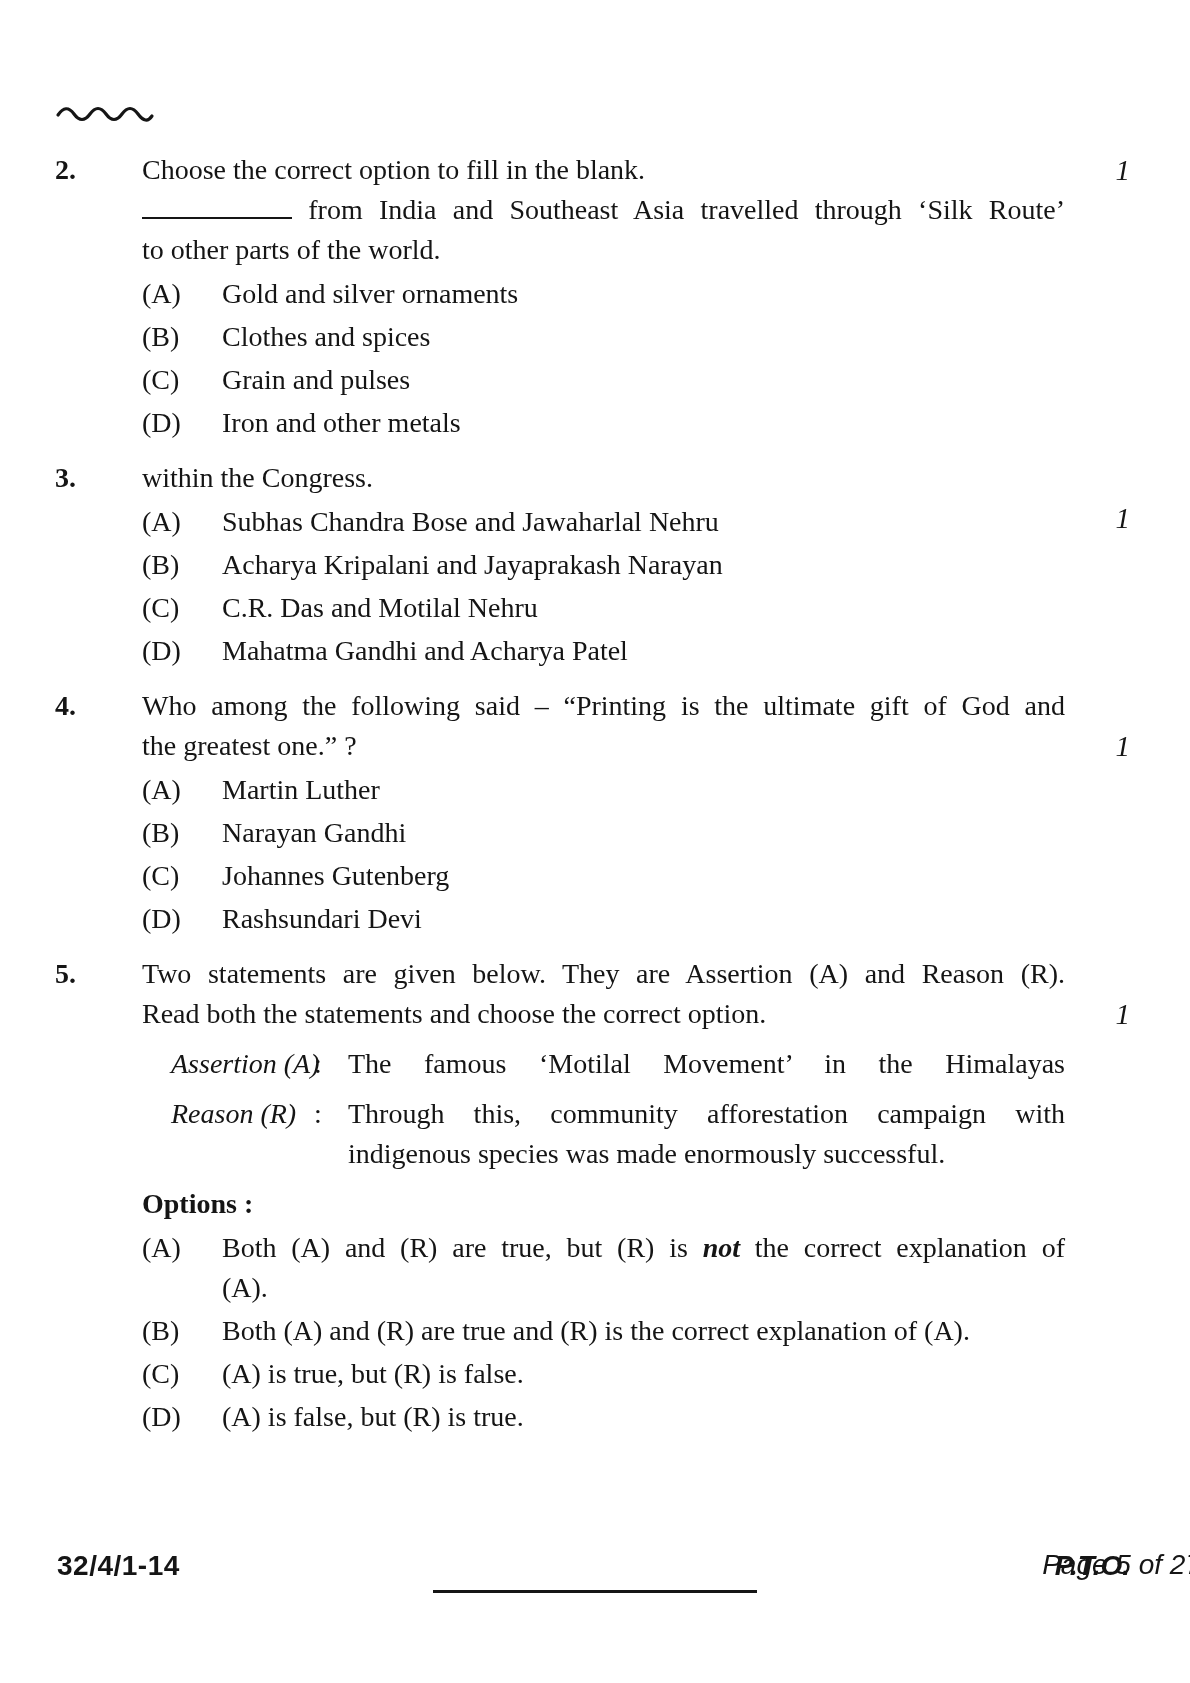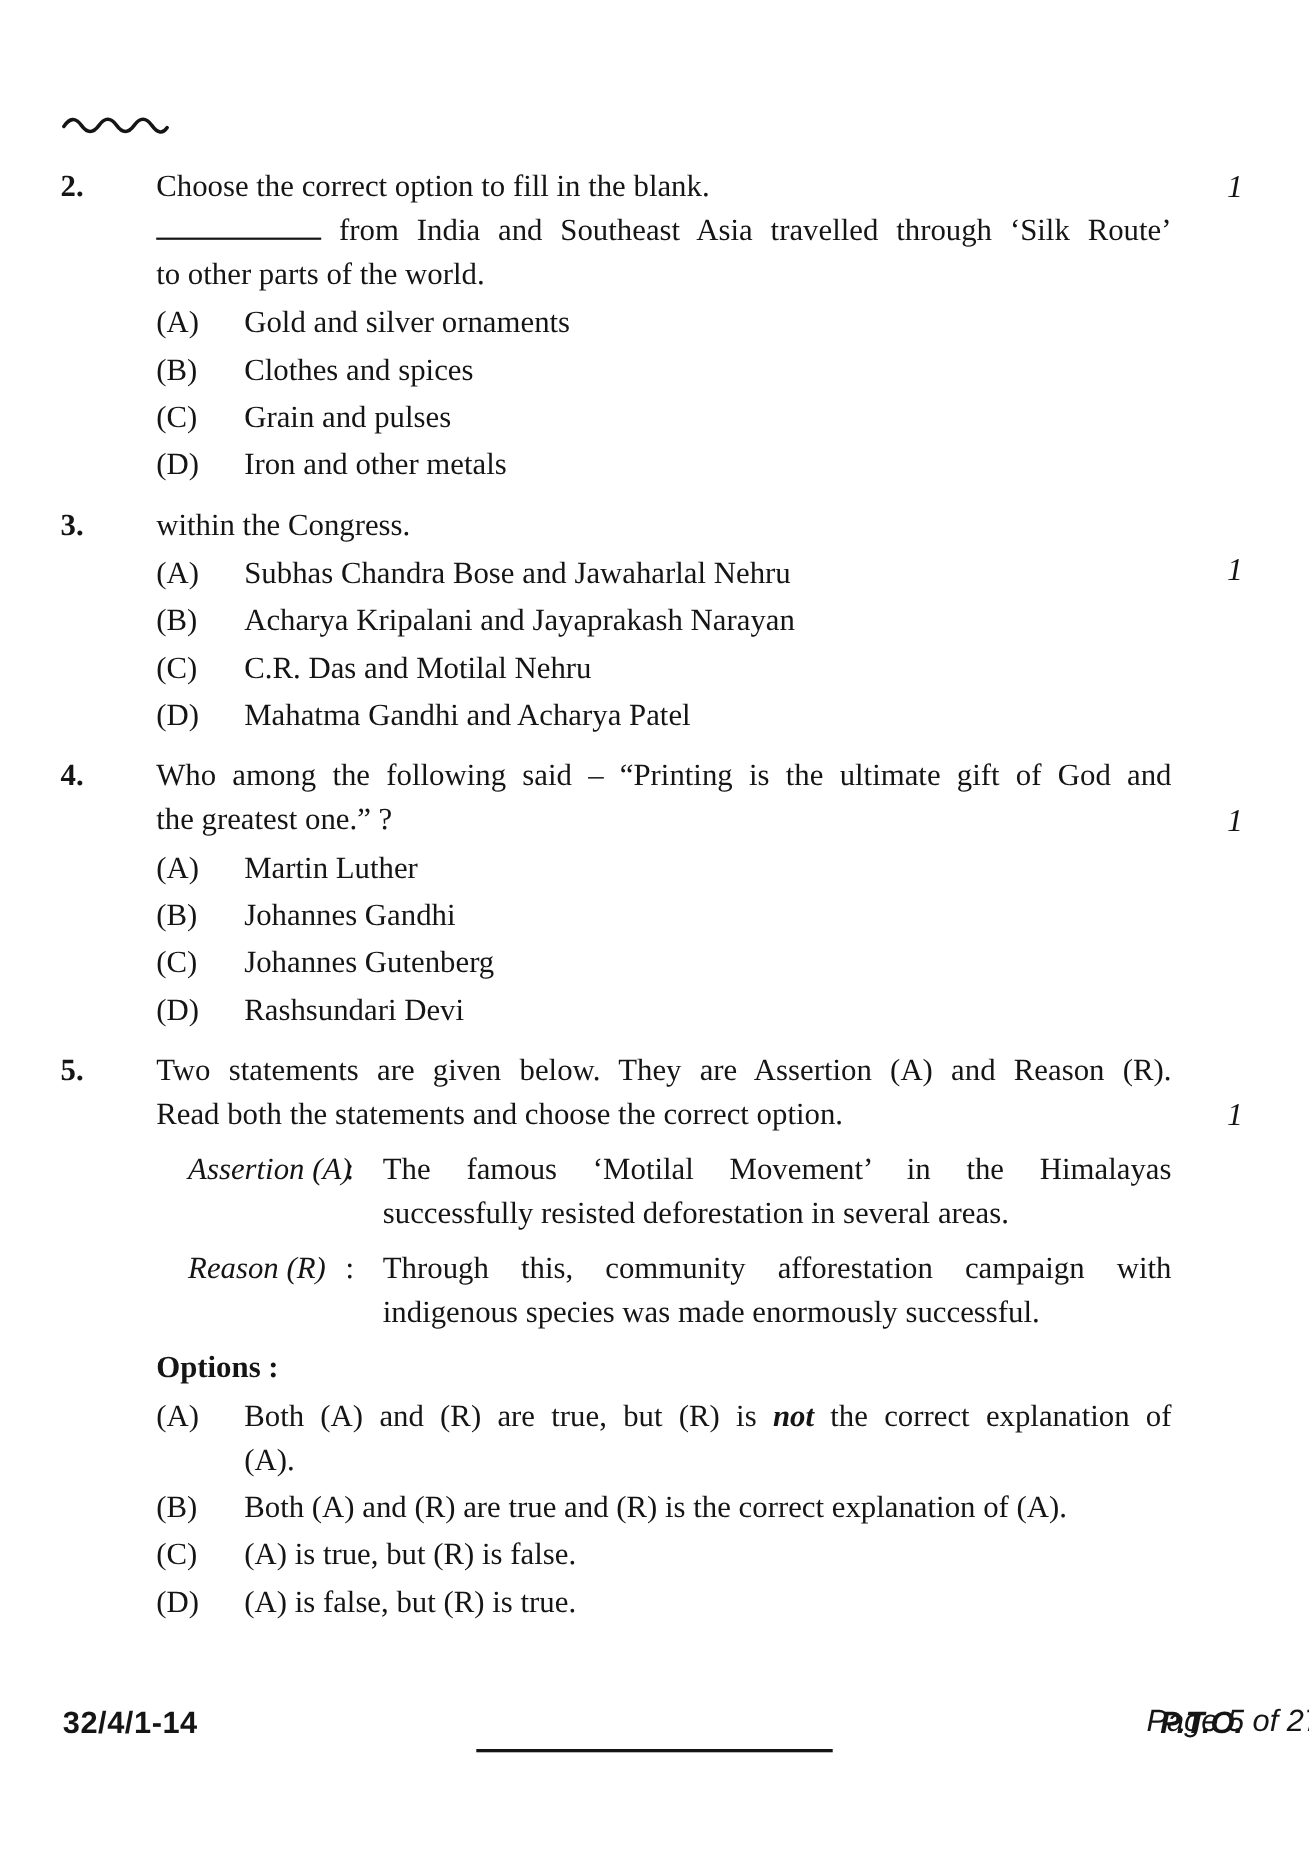--- a/index.html
+++ b/index.html
@@ -189,21 +189,21 @@
       <div class="q-body">
         <div class="jline">Who among the following said – “Printing is the ultimate gift of God and</div>
         <div class="tline">the greatest one.” ?</div>
         <div class="q5opts">
           <div class="opt">
             <div class="tline">(A)</div>
             <div class="tline">Martin Luther</div>
           </div>
           <div class="opt">
             <div class="tline">(B)</div>
-            <div class="tline">Johannes Gandhi</div>
+            <div class="tline">Narayan Gandhi</div>
           </div>
           <div class="opt">
             <div class="tline">(C)</div>
             <div class="tline">Johannes Gutenberg</div>
           </div>
           <div class="opt">
             <div class="tline">(D)</div>
             <div class="tline">Rashsundari Devi</div>
           </div>
         </div>
@@ -215,21 +215,20 @@
       <div class="q-num">5.</div>
       <div class="q-body">
         <div class="jline">Two statements are given below. They are Assertion (A) and Reason (R).</div>
         <div class="tline">Read both the statements and choose the correct option.</div>
 
         <div class="ar">
           <div class="ar-label">Assertion (A)</div>
           <div class="ar-colon">:</div>
           <div>
             <div class="jline">The famous ‘Motilal Movement’ in the Himalayas</div>
-            <div class="tline">successfully resisted deforestation in several areas.</div>
           </div>
         </div>
 
         <div class="ar">
           <div class="ar-label">Reason (R)</div>
           <div class="ar-colon">:</div>
           <div>
             <div class="jline">Through this, community afforestation campaign with</div>
             <div class="tline">indigenous species was made enormously successful.</div>
           </div>

